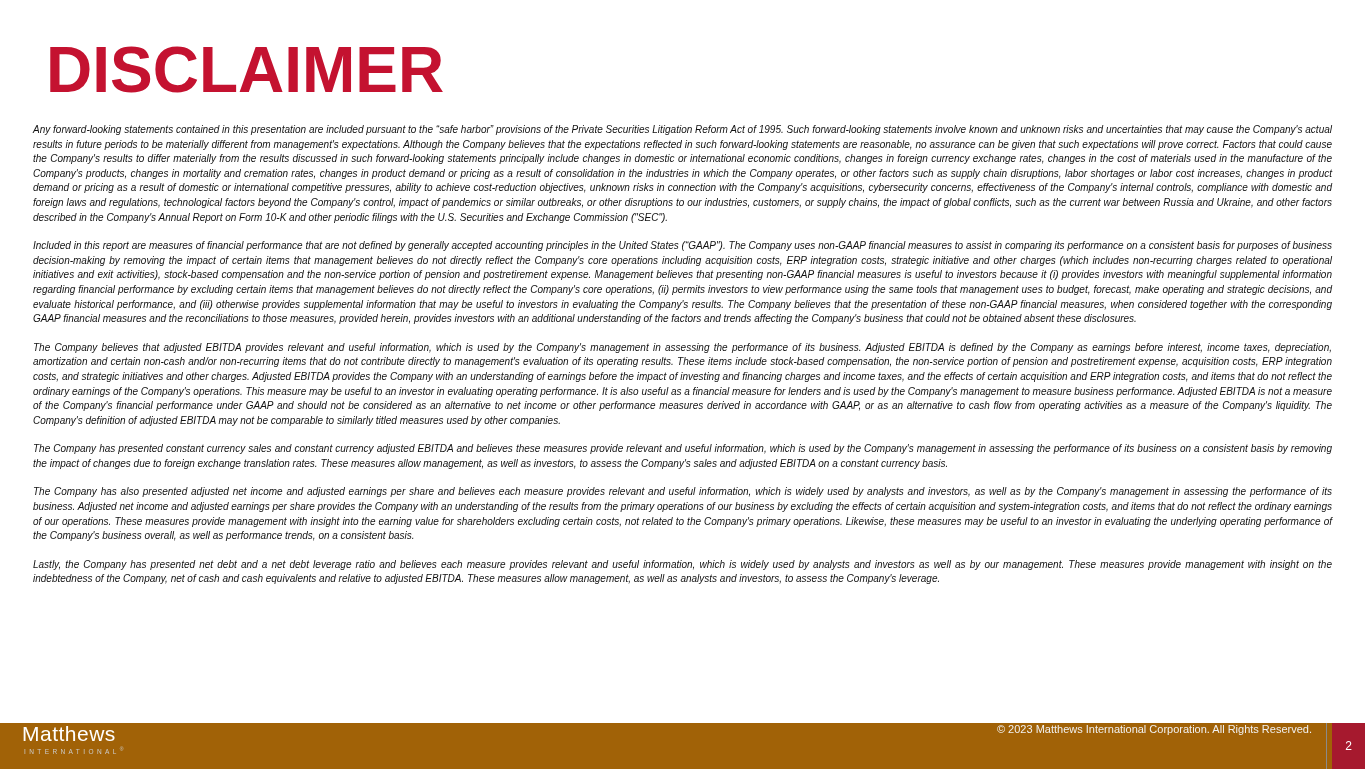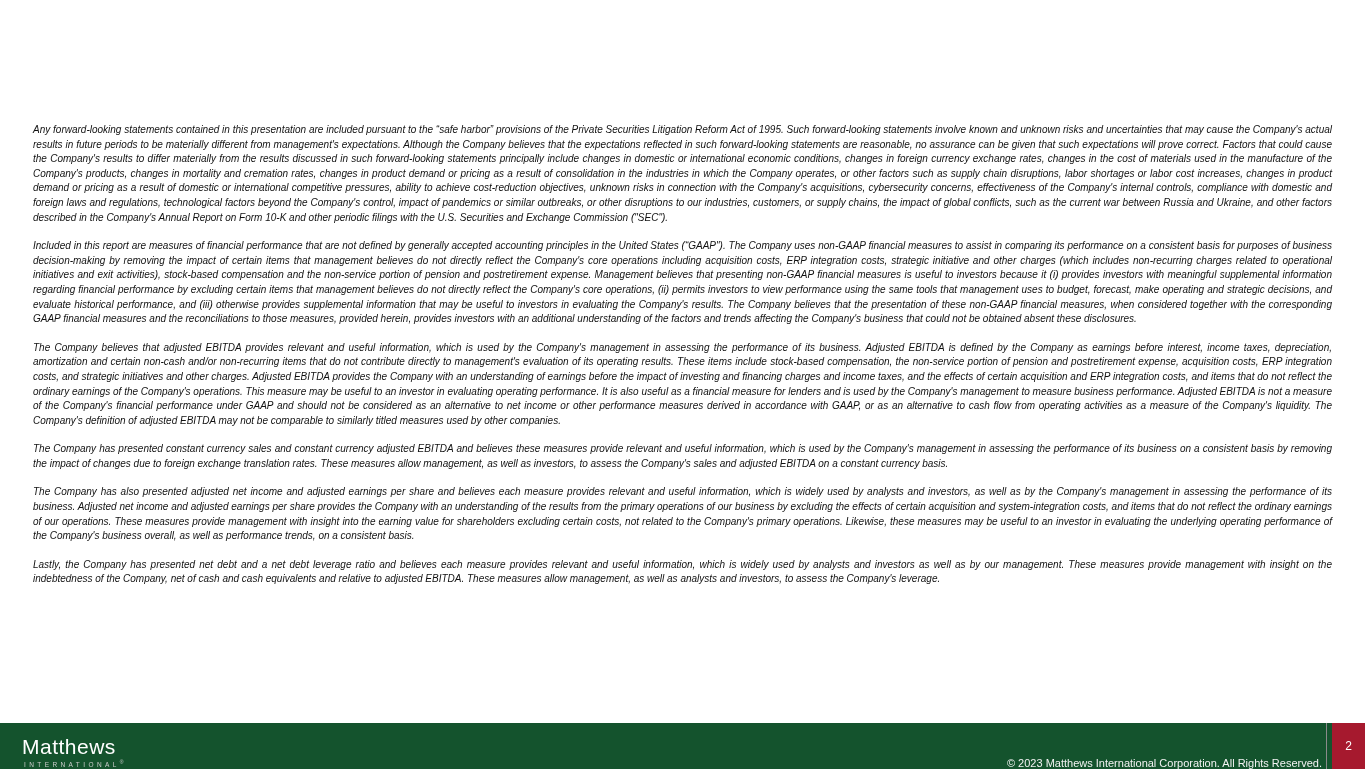--- a/index.html
+++ b/index.html
@@ -36,23 +36,23 @@
   }
   .body-text p { margin-bottom: 14px; }
   .body-text p:last-child { margin-bottom: 12px; }
 
   .footer {
     position: absolute;
     left: 0;
     bottom: 0;
     width: 1365px;
     height: 46px;
-    background: #14532d;
+    background: #a16207;
     display: flex;
-    align-items: flex-end;
+    align-items: flex-start;
   }
   .logo-block {
     margin-left: 22px;
     display: flex;
     flex-direction: column;
     line-height: 1;
   }
   .logo-main {
     color: #ffffff;
     font-size: 21px;
@@ -64,21 +64,21 @@
     color: #cccccc;
     font-size: 6.5px;
     letter-spacing: 3.4px;
     padding-left: 2px;
   }
   .logo-sub sup { font-size: 5px; letter-spacing: 0; }
   .footer-spacer { flex: 1; }
   .copyright {
     color: #f2f2f2;
     font-size: 11px;
-    margin-right: 4px;
+    margin-right: 14px;
     white-space: nowrap;
   }
   .footer-divider {
     width: 1px;
     height: 46px;
     background: #8a8a8a;
     margin-right: 5px;
   }
   .page-box {
     width: 33px;
@@ -89,20 +89,21 @@
     display: flex;
     align-items: center;
     justify-content: center;
   }
 </style>
 </head>
 <body>
 
 <div class="slide">
 
+  <div class="title">DISCLAIMER</div>
 
   <div class="body-text">
     <p>Any forward-looking statements contained in this presentation are included pursuant to the “safe harbor” provisions of the Private Securities Litigation Reform Act of 1995. Such forward-looking statements involve known and unknown risks and uncertainties that may cause the Company's actual results in future periods to be materially different from management's expectations. Although the Company believes that the expectations reflected in such forward-looking statements are reasonable, no assurance can be given that such expectations will prove correct. Factors that could cause the Company's results to differ materially from the results discussed in such forward-looking statements principally include changes in domestic or international economic conditions, changes in foreign currency exchange rates, changes in the cost of materials used in the manufacture of the Company's products, changes in mortality and cremation rates, changes in product demand or pricing as a result of consolidation in the industries in which the Company operates, or other factors such as supply chain disruptions, labor shortages or labor cost increases, changes in product demand or pricing as a result of domestic or international competitive pressures, ability to achieve cost-reduction objectives, unknown risks in connection with the Company's acquisitions, cybersecurity concerns, effectiveness of the Company's internal controls, compliance with domestic and foreign laws and regulations, technological factors beyond the Company's control, impact of pandemics or similar outbreaks, or other disruptions to our industries, customers, or supply chains, the impact of global conflicts, such as the current war between Russia and Ukraine, and other factors described in the Company's Annual Report on Form 10-K and other periodic filings with the U.S. Securities and Exchange Commission ("SEC").</p>
     <p>Included in this report are measures of financial performance that are not defined by generally accepted accounting principles in the United States (“GAAP"). The Company uses non-GAAP financial measures to assist in comparing its performance on a consistent basis for purposes of business decision-making by removing the impact of certain items that management believes do not directly reflect the Company's core operations including acquisition costs, ERP integration costs, strategic initiative and other charges (which includes non-recurring charges related to operational initiatives and exit activities), stock-based compensation and the non-service portion of pension and postretirement expense. Management believes that presenting non-GAAP financial measures is useful to investors because it (i) provides investors with meaningful supplemental information regarding financial performance by excluding certain items that management believes do not directly reflect the Company's core operations, (ii) permits investors to view performance using the same tools that management uses to budget, forecast, make operating and strategic decisions, and evaluate historical performance, and (iii) otherwise provides supplemental information that may be useful to investors in evaluating the Company's results. The Company believes that the presentation of these non-GAAP financial measures, when considered together with the corresponding GAAP financial measures and the reconciliations to those measures, provided herein, provides investors with an additional understanding of the factors and trends affecting the Company's business that could not be obtained absent these disclosures.</p>
     <p>The Company believes that adjusted EBITDA provides relevant and useful information, which is used by the Company's management in assessing the performance of its business.  Adjusted EBITDA is defined by the Company as earnings before interest, income taxes, depreciation, amortization and certain non-cash and/or non-recurring items that do not contribute directly to management's evaluation of its operating results.  These items include stock-based compensation, the non-service portion of pension and postretirement expense, acquisition costs, ERP integration costs, and strategic initiatives and other charges.  Adjusted EBITDA provides the Company with an understanding of earnings before the impact of investing and financing charges and income taxes, and the effects of certain acquisition and ERP integration costs, and items that do not reflect the ordinary earnings of the Company's operations.  This measure may be useful to an investor in evaluating operating performance.  It is also useful as a financial measure for lenders and is used by the Company's management to measure business performance.  Adjusted EBITDA is not a measure of the Company's financial performance under GAAP and should not be considered as an alternative to net income or other performance measures derived in accordance with GAAP, or as an alternative to cash flow from operating activities as a measure of the Company's liquidity. The Company's definition of adjusted EBITDA may not be comparable to similarly titled measures used by other companies.</p>
     <p>The Company has presented constant currency sales and constant currency adjusted EBITDA and believes these measures provide relevant and useful information, which is used by the Company's management in assessing the performance of its business on a consistent basis by removing the impact of changes due to foreign exchange translation rates.  These measures allow management, as well as investors, to assess the Company's sales and adjusted EBITDA on a constant currency basis.</p>
     <p>The Company has also presented adjusted net income and adjusted earnings per share and believes each measure provides relevant and useful information, which is widely used by analysts and investors, as well as by the Company's management in assessing the performance of its business. Adjusted net income and adjusted earnings per share provides the Company with an understanding of the results from the primary operations of our business by excluding the effects of certain acquisition and system-integration costs, and items that do not reflect the ordinary earnings of our operations. These measures provide management with insight into the earning value for shareholders excluding certain costs, not related to the Company's primary operations. Likewise, these measures may be useful to an investor in evaluating the underlying operating performance of the Company's business overall, as well as performance trends, on a consistent basis.</p>
     <p>Lastly, the Company has presented net debt and a net debt leverage ratio and believes each measure provides relevant and useful information, which is widely used by analysts and investors as well as by our management. These measures provide management with insight on the indebtedness of the Company, net of cash and cash equivalents and relative to adjusted EBITDA. These measures allow management, as well as analysts and investors, to assess the Company's leverage.</p>
   </div>
 

